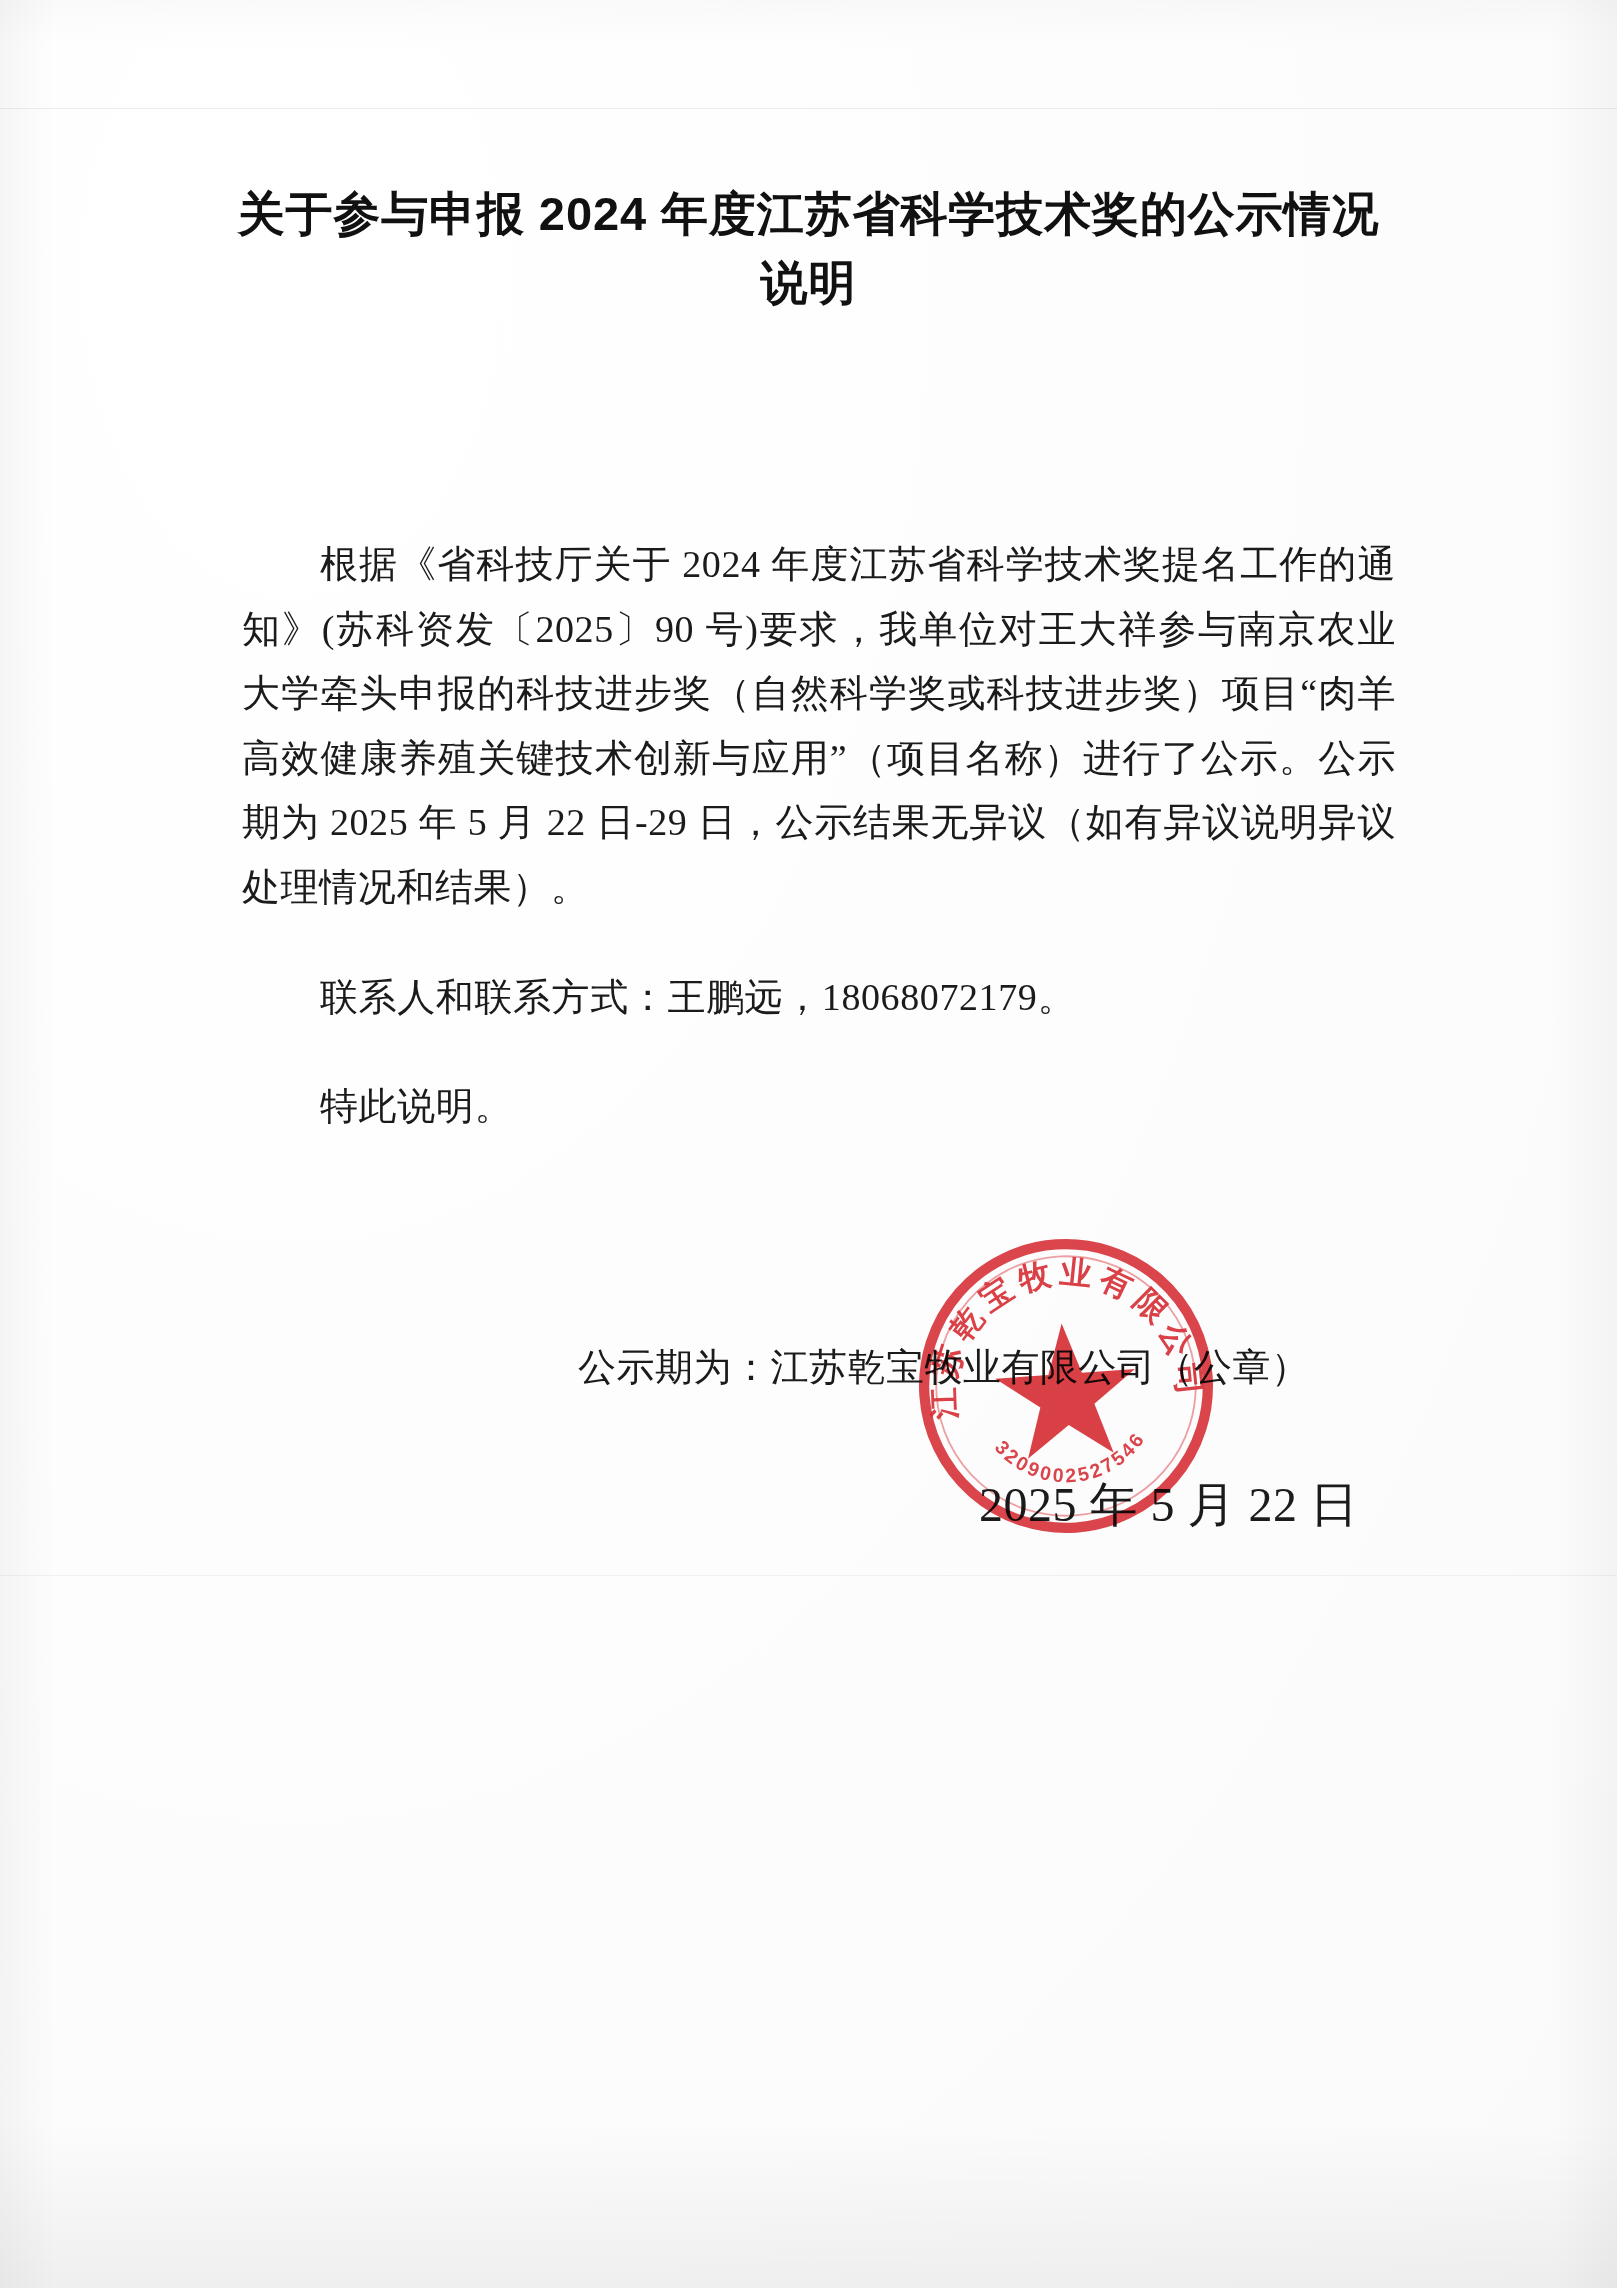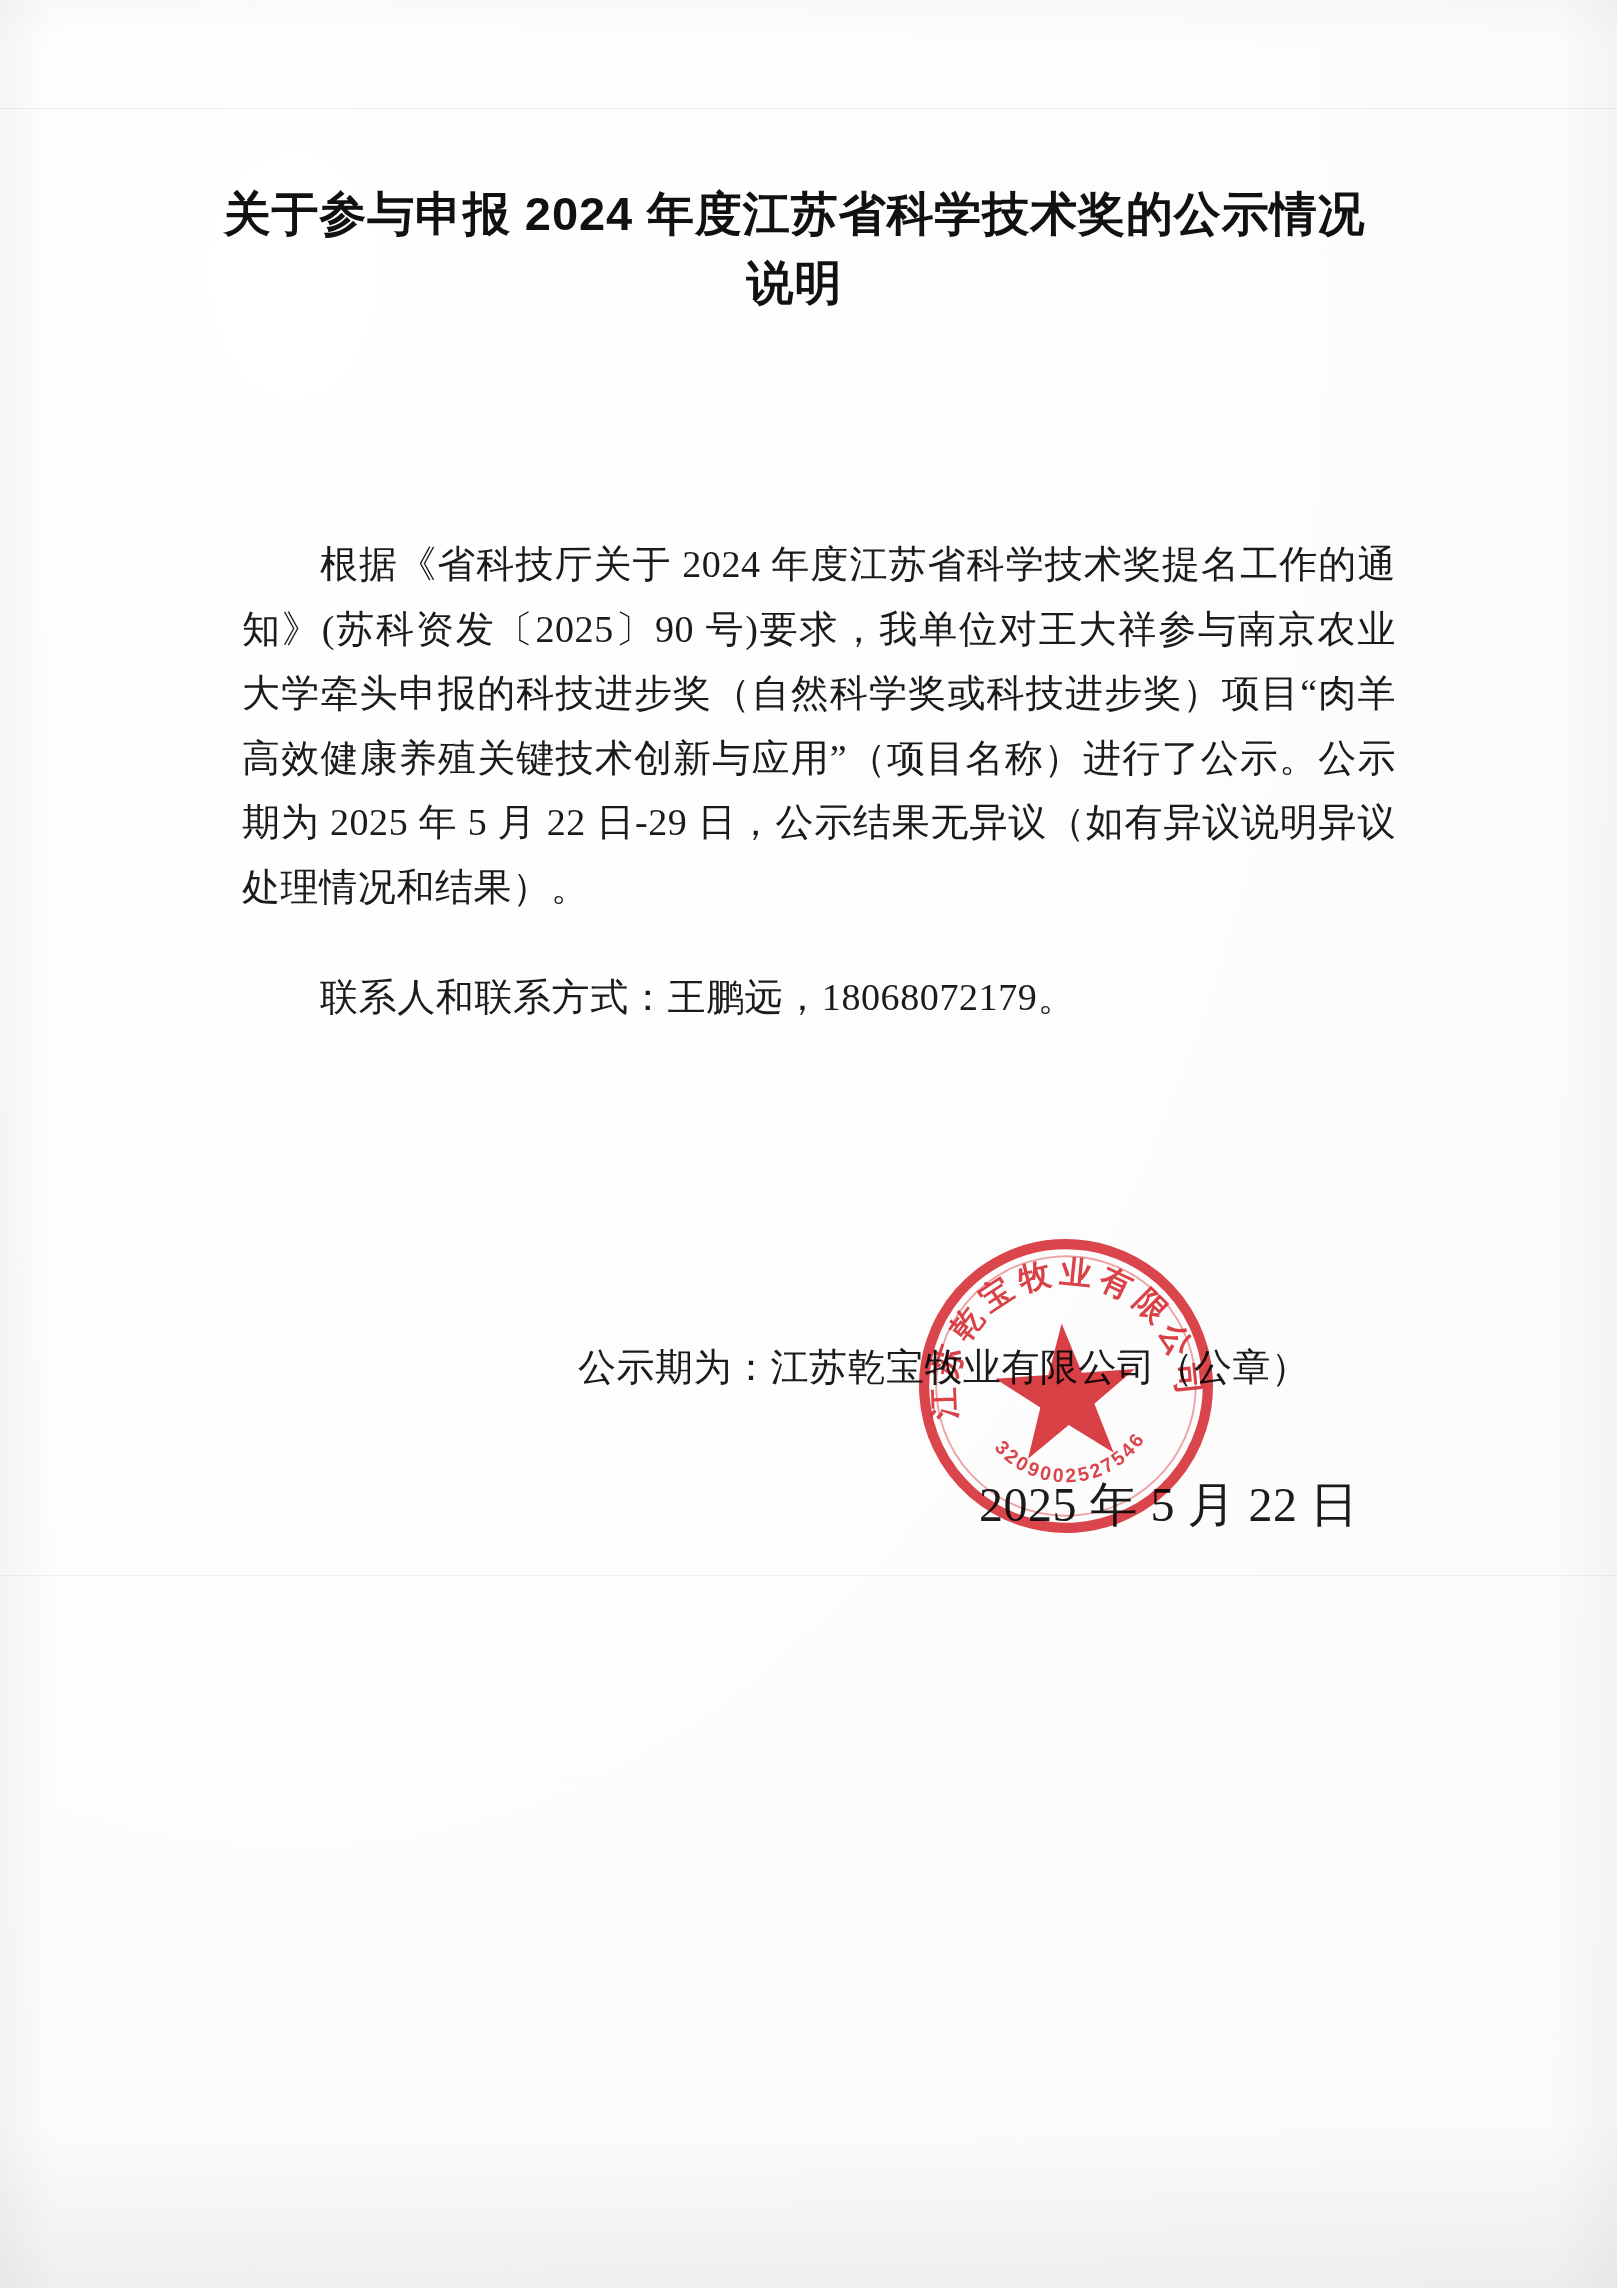--- a/index.html
+++ b/index.html
@@ -50,21 +50,21 @@
     position: absolute;
     left: 0;
     top: 0;
     width: 1617px;
     height: 2289px;
   }
 
   
   #doc-title {
     position: absolute;
-    left: 219px;
+    left: 233px;
     top: 149px;
     width: 1151px;
     text-align: center;
     font-family: "Liberation Sans", "DejaVu Sans", sans-serif;
     font-weight: 700;
     font-size: 47px;
     line-height: 1.45;
     letter-spacing: 0.9px;
     color: #111111;
   }
@@ -138,20 +138,21 @@
 
 <div id="doc-body">
 
   <h1 id="doc-title">关于参与申报 2024 年度江苏省科学技术奖的公示情况说明</h1>
 
   <div id="content-block">
     <p class="para indent" id="para-main">根据《省科技厅关于 2024 年度江苏省科学技术奖提名工作的通知》(苏科资发〔2025〕90 号)要求，我单位对王大祥参与南京农业大学牵头申报的科技进步奖（自然科学奖或科技进步奖）项目“肉羊高效健康养殖关键技术创新与应用”（项目名称）进行了公示。公示期为 2025 年 5 月 22 日-29 日，公示结果无异议（如有异议说明异议处理情况和结果）。</p>
 
     <p class="para indent" id="para-contact">联系人和联系方式：王鹏远，18068072179。</p>
 
+    <p class="para indent" id="para-closing">特此说明。</p>
   </div>
 
   <div id="signature-block">
     <div id="signature-company">公示期为：江苏乾宝牧业有限公司（公章）</div>
     <div id="signature-date">2025 年 5 月 22 日</div>
   </div>
 
   <div id="official-seal">
     <svg width="308" height="308" viewBox="0 0 330 330" xmlns="http://www.w3.org/2000/svg">
       <defs>

